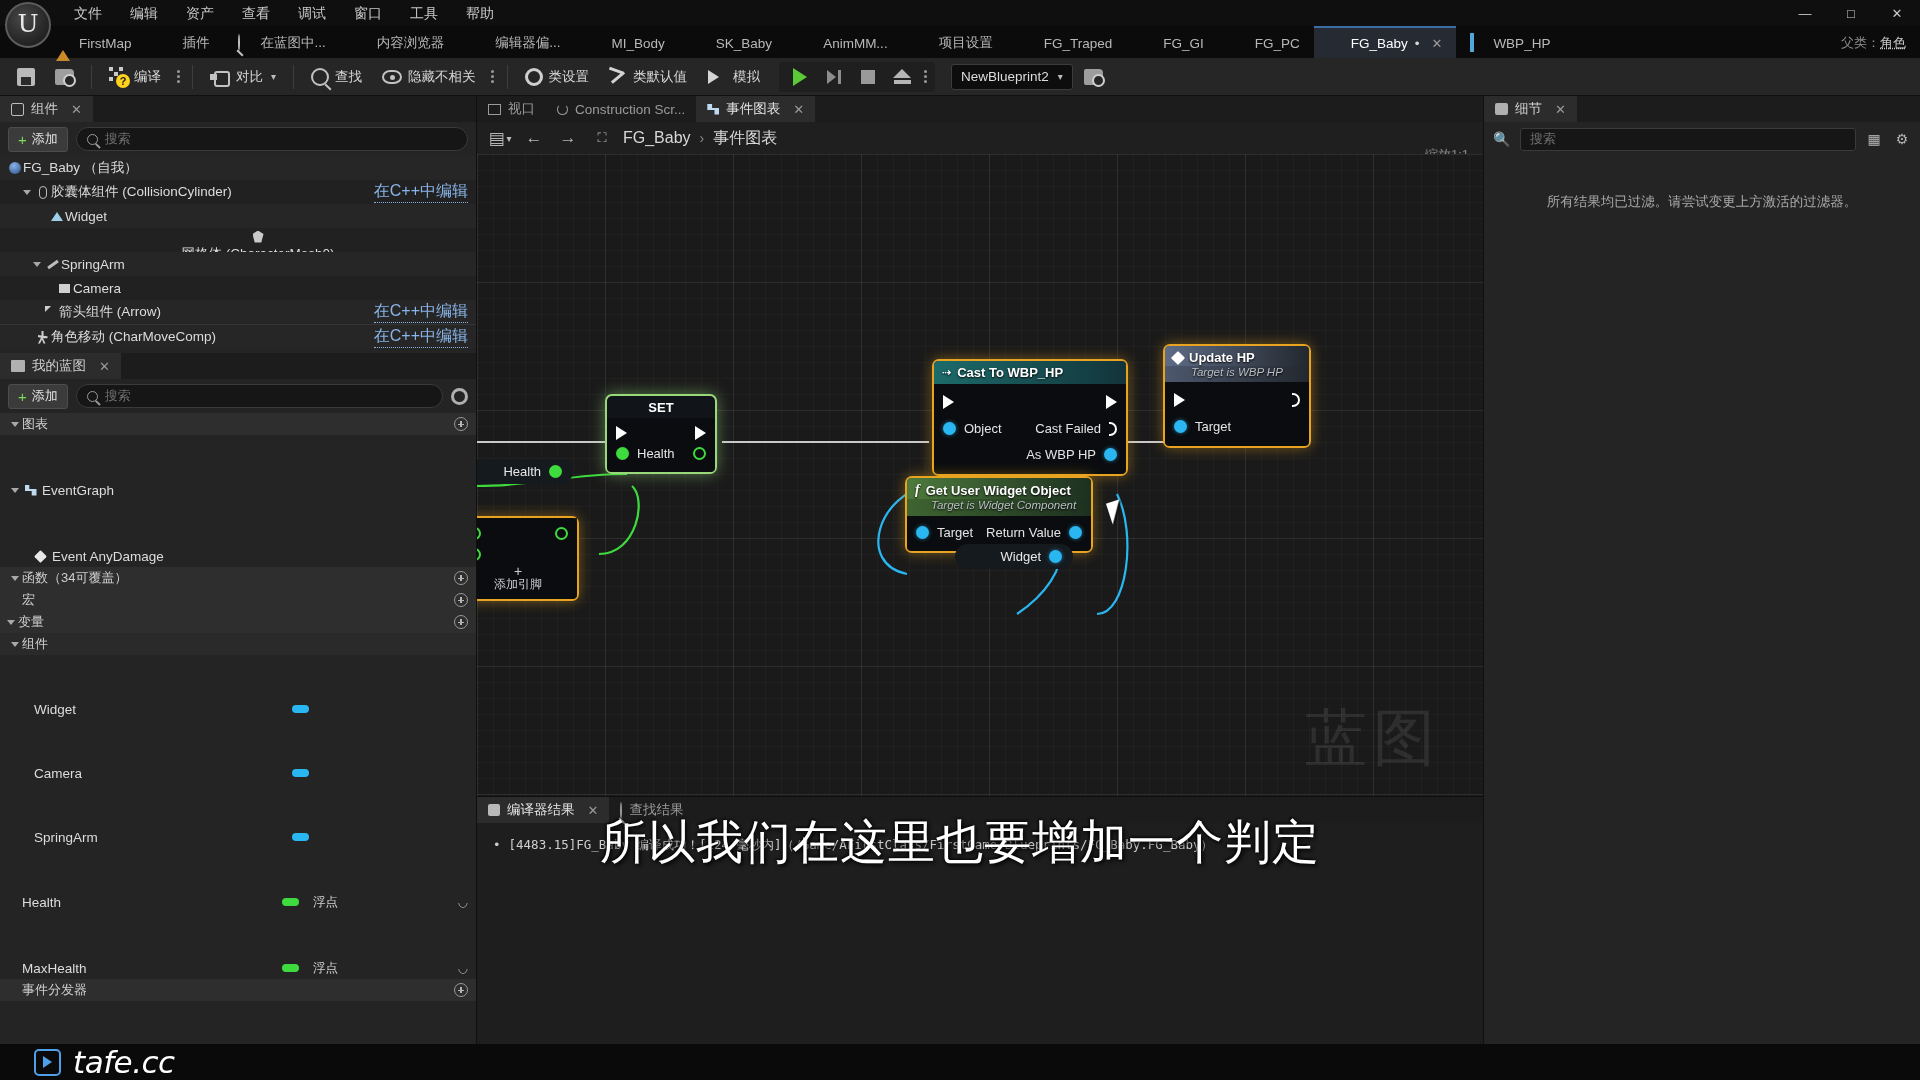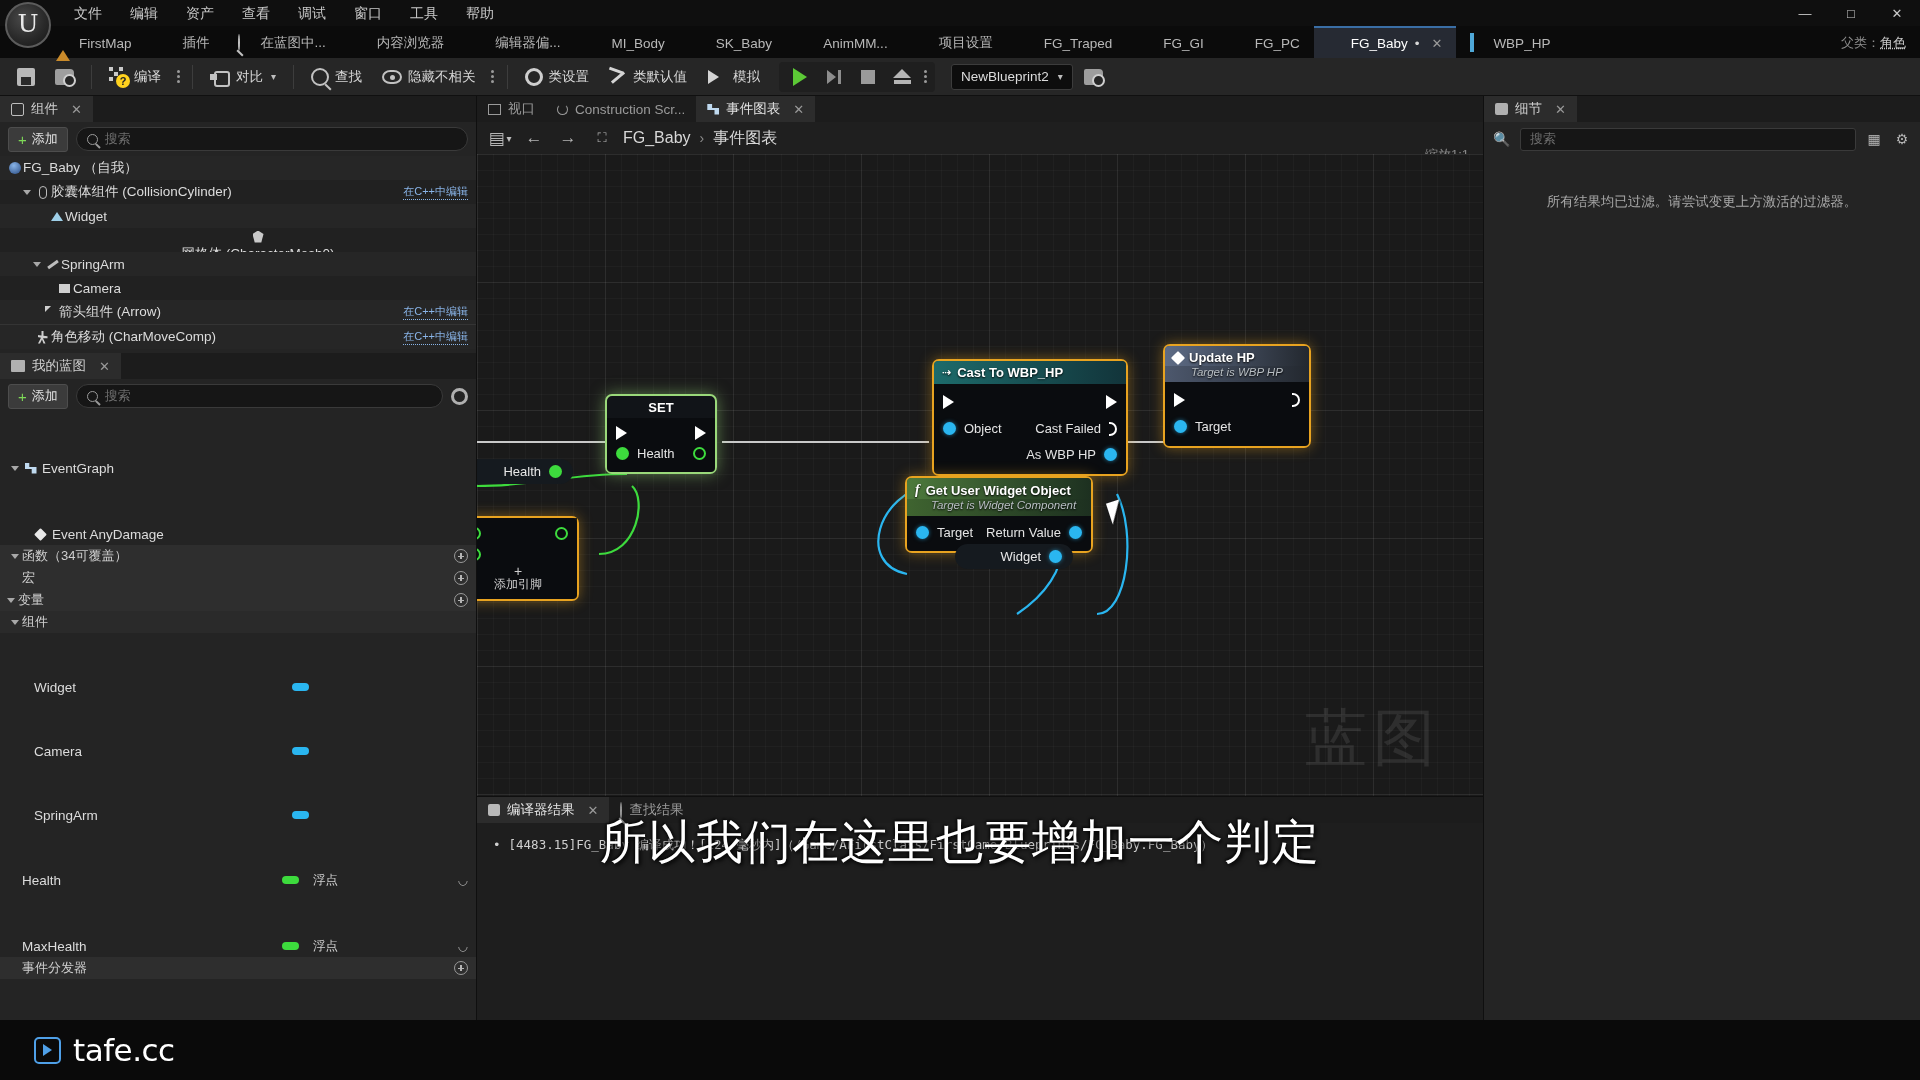--- a/index.html
+++ b/index.html
@@ -131,21 +131,21 @@
   .sbox .mag:after{content:"";position:absolute;right:-4px;bottom:-3px;width:6px;height:1.7px;background:#9a9a9a;transform:rotate(45deg);}
   .gearsm { width:17px;height:17px;border-radius:50%;border:3px solid #b0b0b0; flex:0 0 17px;}
 
   .tree { background:#242424; }
   .trow { height:24px; display:flex; align-items:center; font-size:13.5px; color:#dcdcdc; padding-right:8px; position:relative; }
   .trow:nth-child(odd){ background:#262626;}
   .trow:nth-child(even){ background:#212121;}
   .tw { width:14px; flex:0 0 14px; display:flex;align-items:center;justify-content:center;}
   .arrow-d { width:0;height:0;border-left:4.5px solid transparent;border-right:4.5px solid transparent;border-top:5.5px solid #a8a8a8;}
   .ticon { width:17px;flex:0 0 17px;display:flex;align-items:center;justify-content:center;}
-  .cpp { margin-left:auto; font-size:11px; color:#89b4e8; border-bottom:1px dotted #89b4e8;}
+  .cpp { margin-left:auto; font-size:16px; color:#89b4e8; border-bottom:1px dotted #89b4e8;}
   .sep-line { height:1px;background:#343434;}
 
   .sechdr { height:22px; background:#2e2e2e; display:flex;align-items:center; font-size:13px; color:#cfcfcf; padding-right:8px;}
   .sechdr .plusc { margin-left:auto; width:14px;height:14px;border-radius:50%;border:1.5px solid #9a9a9a; position:relative;}
   .sechdr .plusc:before{content:"";position:absolute;left:3px;top:5.5px;width:6px;height:1.5px;background:#b5b5b5;}
   .sechdr .plusc:after{content:"";position:absolute;left:5.2px;top:3px;width:1.5px;height:6px;background:#b5b5b5;}
   .diamond { width:9px;height:9px;background:#e8e8e8;transform:rotate(45deg); border-radius:1px;}
   .varrow { height:20px; display:flex; align-items:center; font-size:13.5px; color:#dcdcdc; padding-right:8px;margin-top:44px;}
   .pill { width:17px;height:8px;border-radius:4px; flex:0 0 17px;}
   .pill.blue{background:#2ab6f0;}
@@ -224,22 +224,22 @@
   .sitem { display:flex;align-items:center;gap:6px;font-size:12.5px;color:#c2c2c2;padding:0 9px;height:22px;}
   .cmdbox { width:300px;height:20px;background:#111;border:1px solid #383838;border-radius:2px; font-size:12px;color:#5f5f5f;
             display:flex;align-items:center;padding:0 7px; margin-left:6px;}
   .sright { margin-left:auto; display:flex;align-items:center;gap:4px;}
 
   
   .subtitle { position:absolute; left:0; right:0; bottom:206px; text-align:center; z-index:60;
     font-size:47px; color:#fff; font-family:"DejaVu Sans", sans-serif; font-weight:normal;
     text-shadow: 2px 2px 4px rgba(0,0,0,.95), -1px -1px 3px rgba(0,0,0,.9); letter-spacing:1px;}
   
-  .brandbar { position:absolute; left:0; bottom:0; width:1920px; height:60px; background:#0a0a0a; z-index:70;
-              display:flex;align-items:center; padding-left:34px; gap:12px;}
+  .brandbar { position:absolute; left:0; bottom:0; width:1920px; height:36px; background:#0a0a0a; z-index:70;
+              display:flex;align-items:center; padding-left:34px; gap:12px;font-style:italic;}
   .brand-logo { width:27px;height:27px;border:2.5px solid #4fa0e8;border-radius:5px;display:flex;align-items:center;justify-content:center;}
   .brand-logo i { width:0;height:0;border-left:9px solid #4fa0e8;border-top:6px solid transparent;border-bottom:6px solid transparent;}
   .brand-txt { font-size:31px; color:#fff; font-family:"DejaVu Sans", sans-serif; letter-spacing:-0.5px;}
 </style>
 </head>
 <body>
 
 <div class="app">
 
   <div class="menubar">
@@ -508,20 +508,27 @@
           <span>添加</span>
         </div>
         <div class="sbox">
           <span class="mag"></span>
           <span>搜索</span>
         </div>
         <span class="gearsm"></span>
       </div>
 
       <div>
+        <div class="sechdr" style="padding-left:8px;">
+          <span class="tw">
+              <span class="arrow-d"></span>
+            </span>
+          <span>图表</span>
+          <span class="plusc"></span>
+        </div>
         <div class="varrow" style="padding-left:8px;height:22px;">
           <span class="tw">
               <span class="arrow-d"></span>
             </span>
           <span class="ticon">
               <span style="display:inline-block;width:12px;height:11px;background:#bfd9ef;clip-path:polygon(0 0,40% 0,40% 40%,100% 40%,100% 100%,60% 100%,60% 60%,0 60%);"></span>
             </span>
           <span style="margin-left:3px;">EventGraph</span>
         </div>
         <div class="varrow" style="padding-left:36px;height:22px;">

